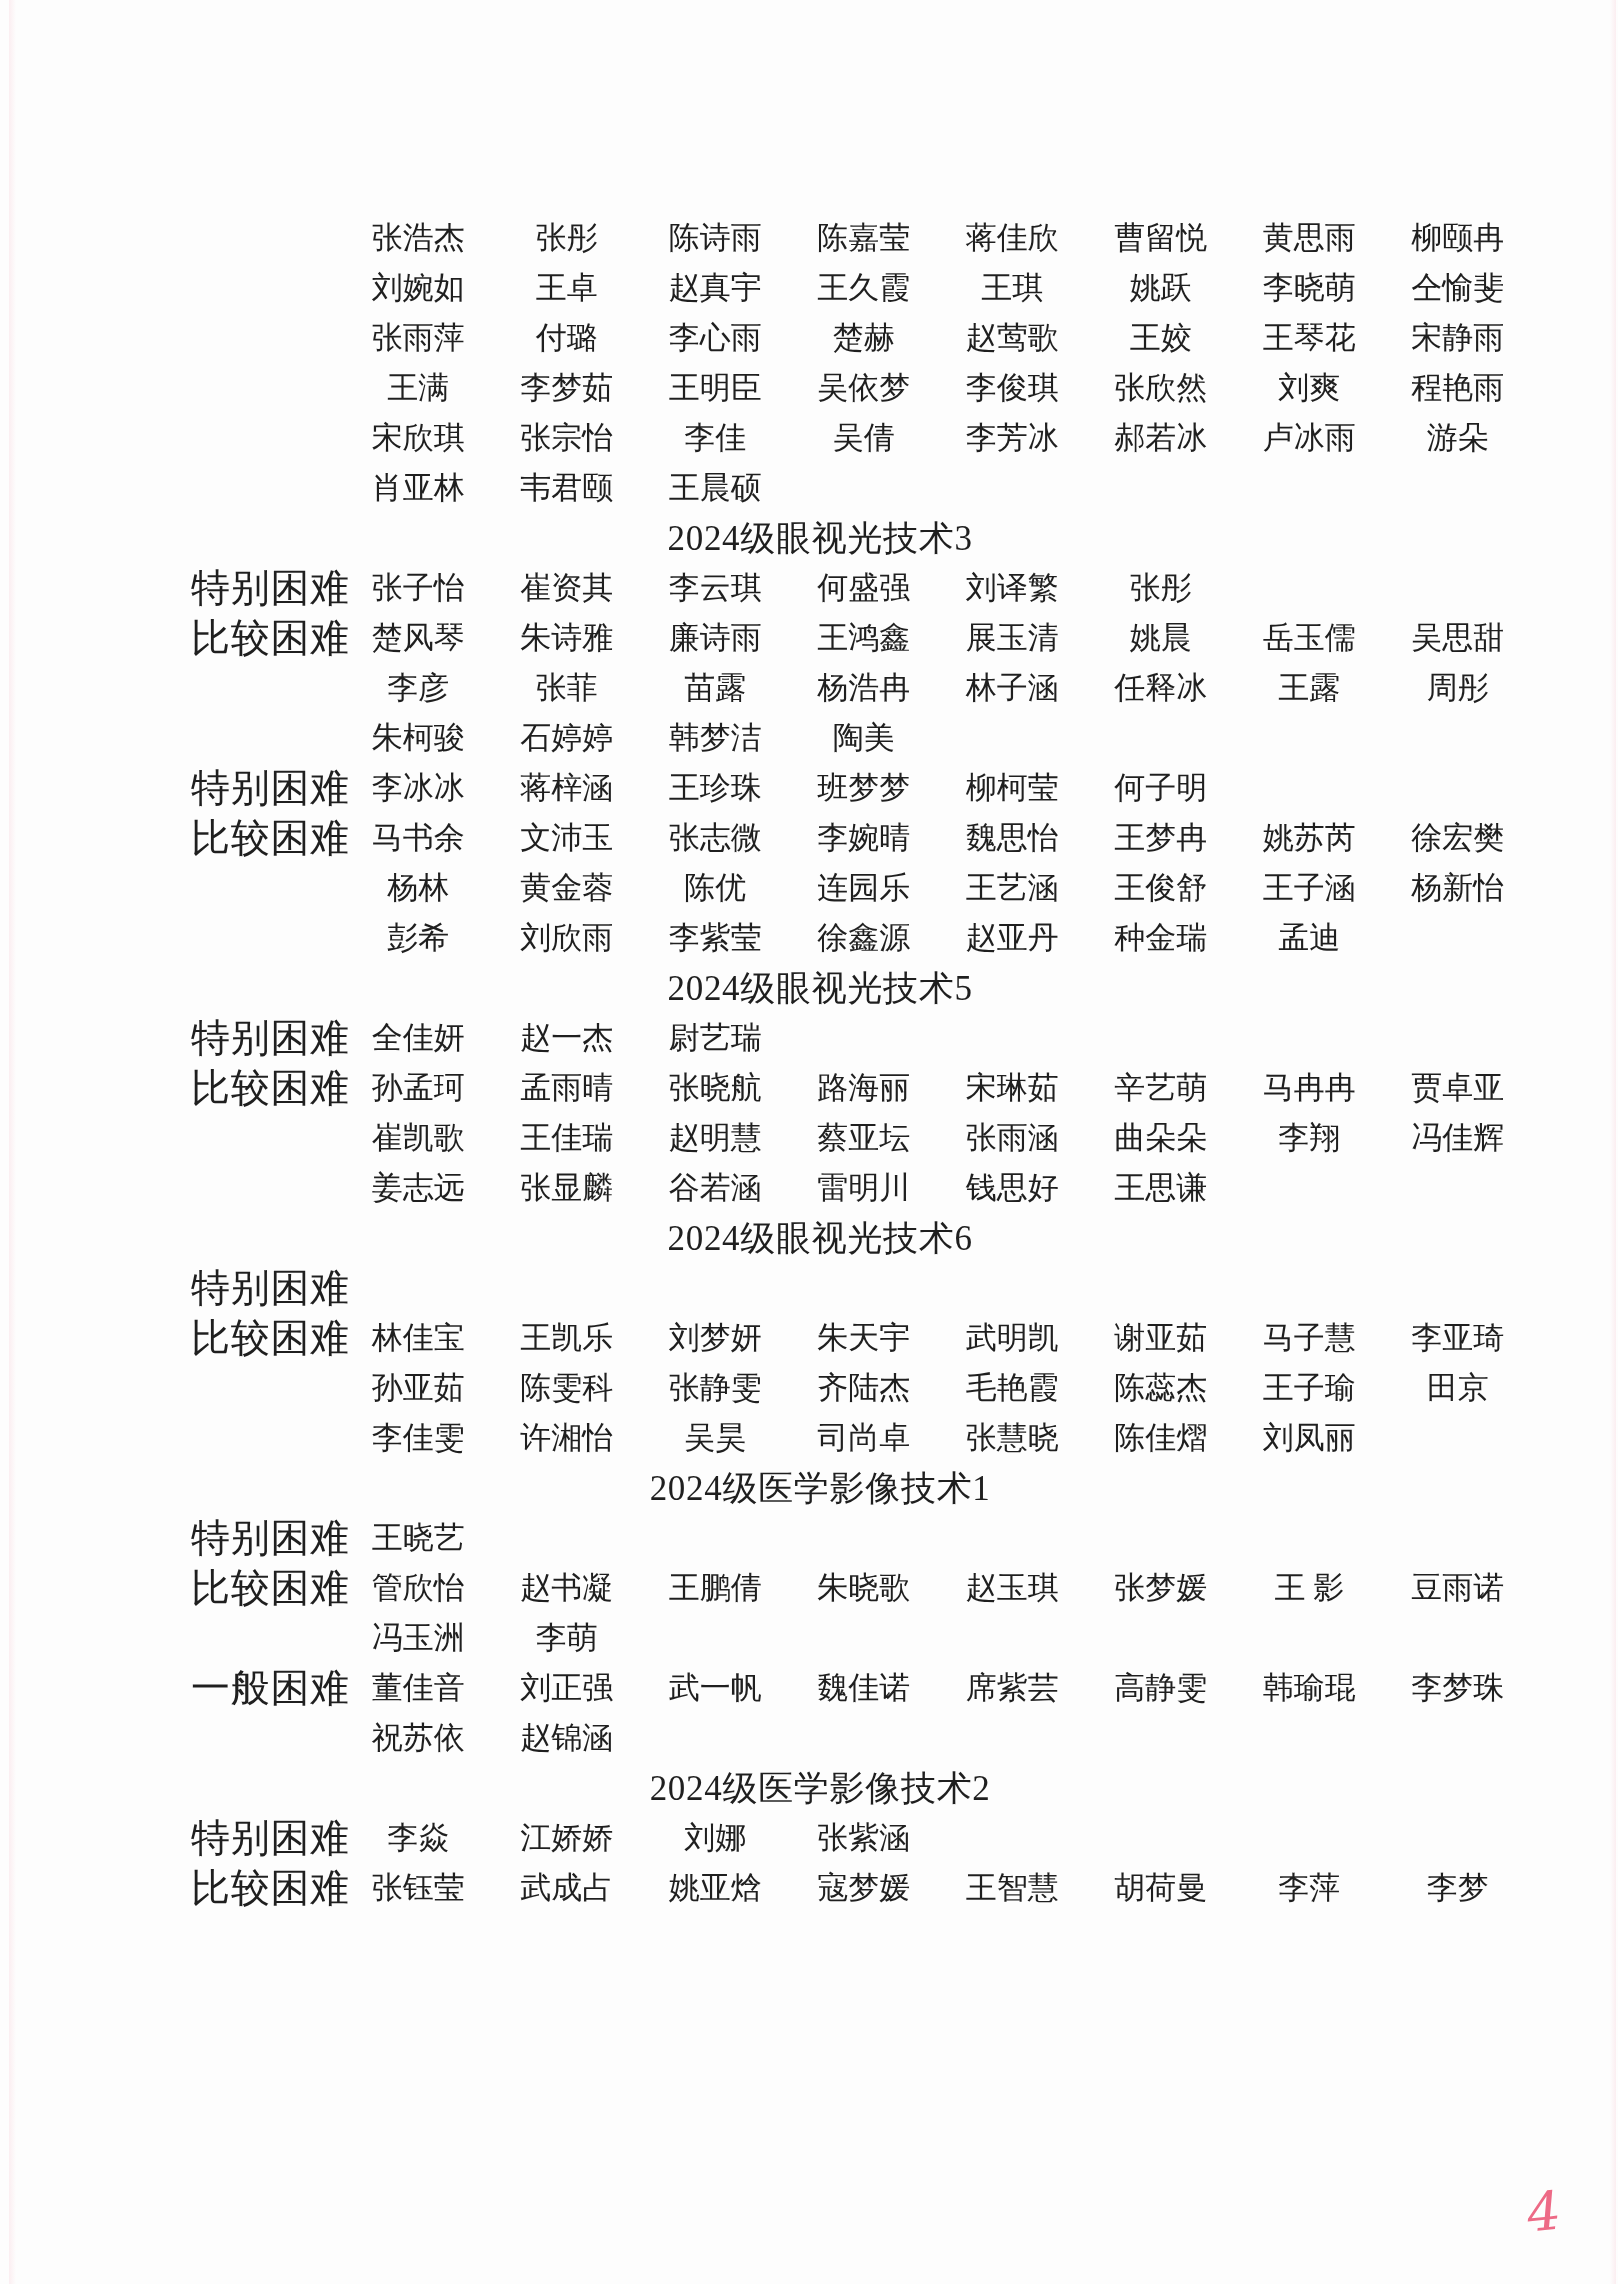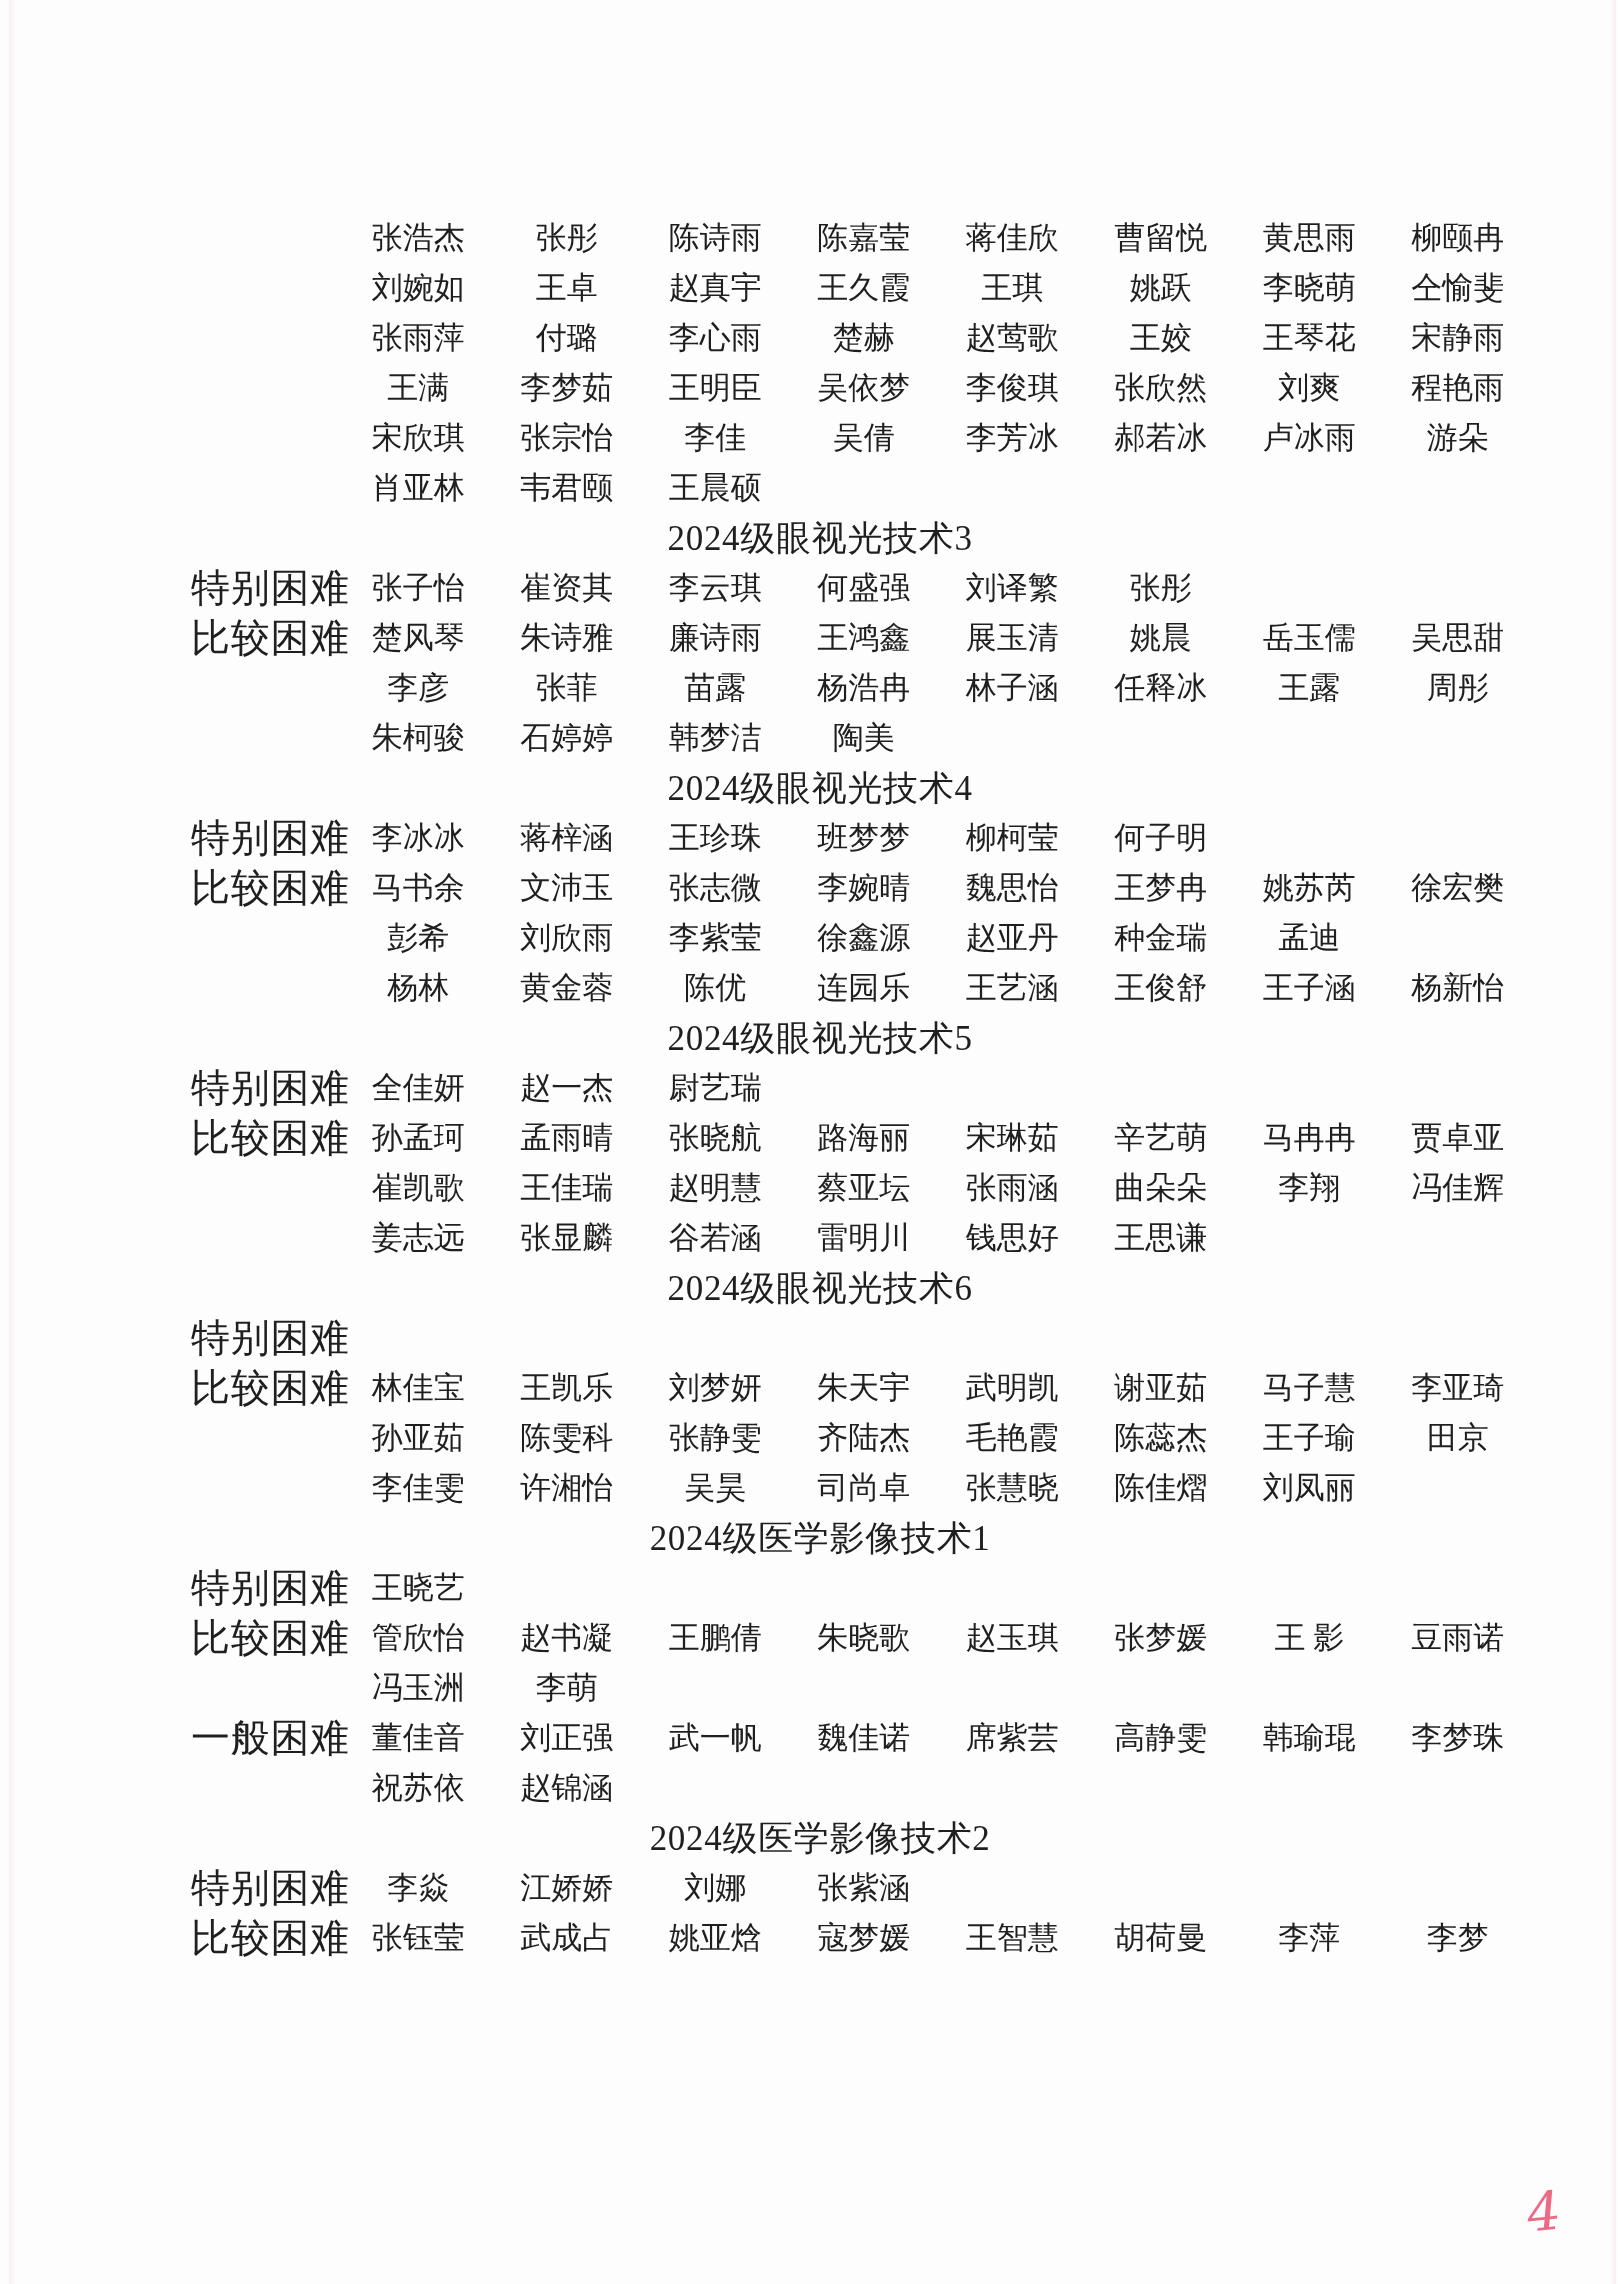--- a/index.html
+++ b/index.html
@@ -290,23 +290,20 @@
             <span class="name">石婷婷</span>
           </span>
           <span class="cell">
             <span class="name">韩梦洁</span>
           </span>
           <span class="cell">
             <span class="name">陶美</span>
           </span>
         </span>
       </div>
-      <div class="row title-row">
-        <span class="title-wrap"><span class="title">2024级眼视光技术4</span></span>
-      </div>
       <div class="row name-row">
         <span class="label">特别困难</span>
         <span class="cells">
           <span class="cell">
             <span class="name">李冰冰</span>
           </span>
           <span class="cell">
             <span class="name">蒋梓涵</span>
           </span>
           <span class="cell">
@@ -348,67 +345,67 @@
             <span class="name">姚苏芮</span>
           </span>
           <span class="cell">
             <span class="name">徐宏樊</span>
           </span>
         </span>
       </div>
       <div class="row name-row">
         <span class="cells">
           <span class="cell">
+            <span class="name">杨林</span>
+          </span>
+          <span class="cell">
+            <span class="name">黄金蓉</span>
+          </span>
+          <span class="cell">
+            <span class="name">陈优</span>
+          </span>
+          <span class="cell">
+            <span class="name">连园乐</span>
+          </span>
+          <span class="cell">
+            <span class="name">王艺涵</span>
+          </span>
+          <span class="cell">
+            <span class="name">王俊舒</span>
+          </span>
+          <span class="cell">
+            <span class="name">王子涵</span>
+          </span>
+          <span class="cell">
+            <span class="name">杨新怡</span>
+          </span>
+        </span>
+      </div>
+      <div class="row name-row">
+        <span class="cells">
+          <span class="cell">
             <span class="name">彭希</span>
           </span>
           <span class="cell">
             <span class="name">刘欣雨</span>
           </span>
           <span class="cell">
             <span class="name">李紫莹</span>
           </span>
           <span class="cell">
             <span class="name">徐鑫源</span>
           </span>
           <span class="cell">
             <span class="name">赵亚丹</span>
           </span>
           <span class="cell">
             <span class="name">种金瑞</span>
           </span>
           <span class="cell">
             <span class="name">孟迪</span>
-          </span>
-        </span>
-      </div>
-      <div class="row name-row">
-        <span class="cells">
-          <span class="cell">
-            <span class="name">杨林</span>
-          </span>
-          <span class="cell">
-            <span class="name">黄金蓉</span>
-          </span>
-          <span class="cell">
-            <span class="name">陈优</span>
-          </span>
-          <span class="cell">
-            <span class="name">连园乐</span>
-          </span>
-          <span class="cell">
-            <span class="name">王艺涵</span>
-          </span>
-          <span class="cell">
-            <span class="name">王俊舒</span>
-          </span>
-          <span class="cell">
-            <span class="name">王子涵</span>
-          </span>
-          <span class="cell">
-            <span class="name">杨新怡</span>
           </span>
         </span>
       </div>
       <div class="row title-row">
         <span class="title-wrap"><span class="title">2024级眼视光技术5</span></span>
       </div>
       <div class="row name-row">
         <span class="label">特别困难</span>
         <span class="cells">
           <span class="cell">

